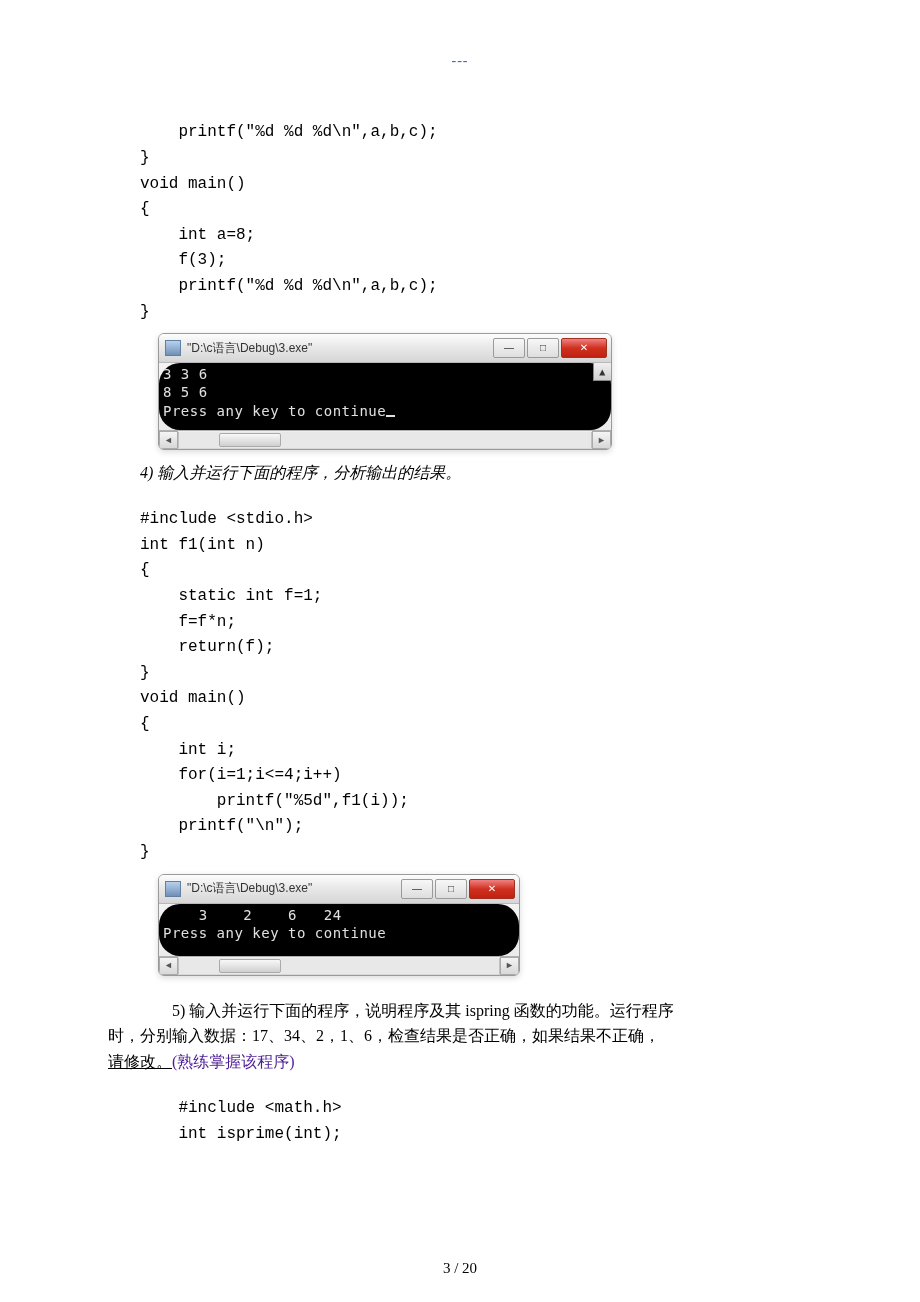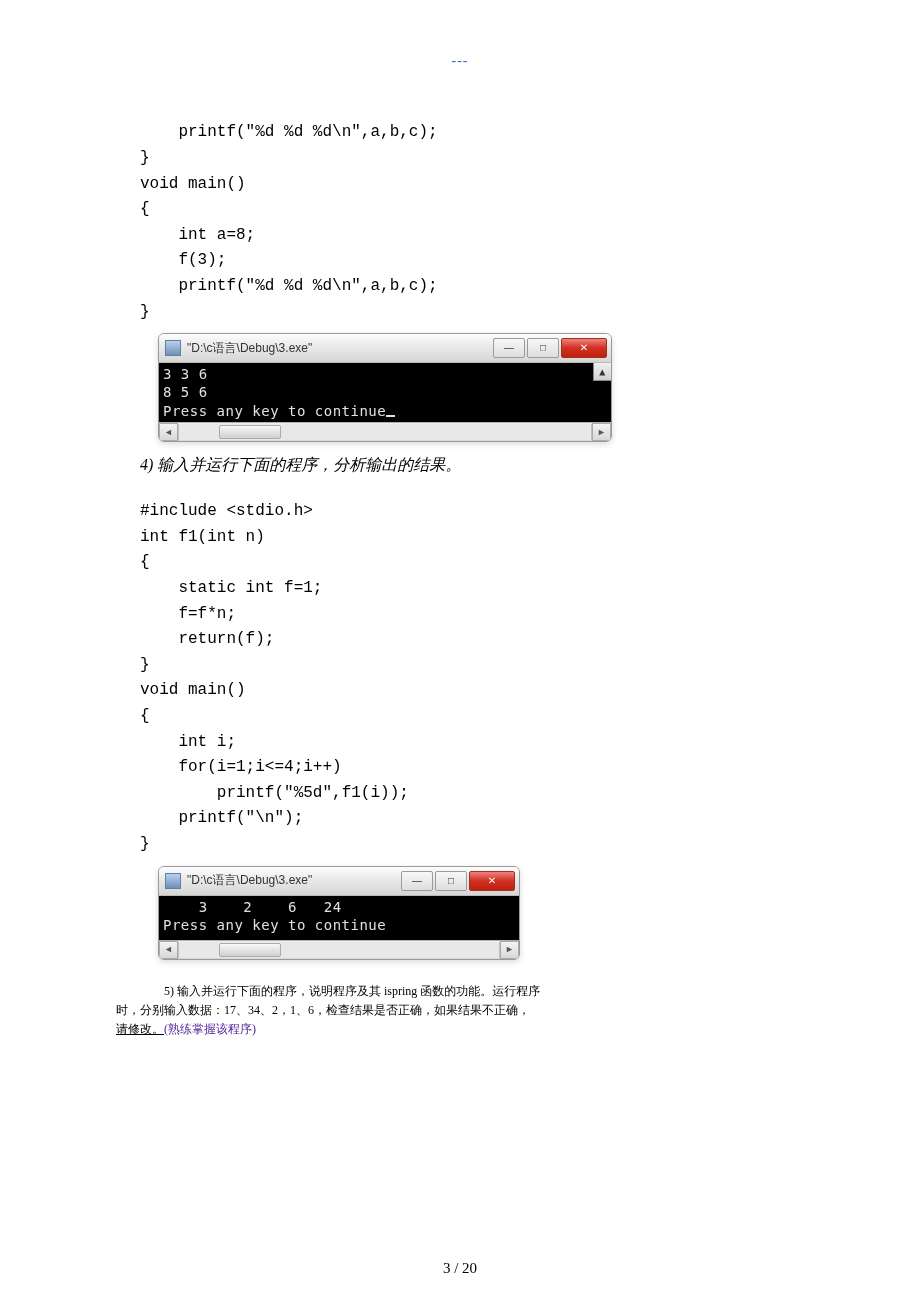--- a/index.html
+++ b/index.html
@@ -32,21 +32,21 @@
     font-size: 16px;
     line-height: 1.6;
     margin-bottom: 8px;
   }
   .section-label {
     margin: 9px 0 22px 0;
     font-size: 16px;
     font-style: italic;
   }
   .para {
-    font-size: 12px;
+    font-size: 16px;
     margin: 22px 0 10px 0;
     text-indent: 0;
   }
   .para.indent-first { text-indent: 2em; }
   .red { color: #4c1d95; }
   .console-window {
     border: 1px solid #9a9a9a;
     border-radius: 6px;
     background: linear-gradient(#f7f7f7, #e8e8e8);
     box-shadow: 0 2px 6px rgba(0,0,0,0.15);
@@ -99,26 +99,27 @@
     background: linear-gradient(#f08080 0%, #d03020 50%, #c02010 100%);
     color: #fff;
     border-color: #a03020;
     width: 44px;
   }
   .console-body {
     background: #000;
     color: #e0e0e0;
     font-family: "Consolas", "Lucida Console", monospace;
     font-size: 14px;
-    padding: 2px 4px 2px 4px;
+    padding: 2px 4px 10px 4px;
     white-space: pre;
     min-height: 40px;
     line-height: 1.3;
     position: relative;
     letter-spacing: 0.5px;
+    border-radius: 21px;
   }
   .console-body .cursor {
     display: inline-block;
     width: 9px; height: 2px;
     background: #e0e0e0;
     vertical-align: -1px;
   }
   .console-body .arrow-up {
     position: absolute;
     right: 0; top: 0;
@@ -246,16 +247,18 @@
       <div class="sbtn right">►</div>
     </div>
   </div>
 
   <div class="para indent-first">
     <span>5) 输入并运行下面的程序，说明程序及其 ispring 函数的功能。运行程序</span><br>
     <span style="margin-left:-2em;">时，分别输入数据：17、34、2，1、6，检查结果是否正确，如果结果不正确，</span><br>
     <span style="margin-left:-2em;text-decoration:underline;">请修改。</span><span class="red">(熟练掌握该程序)</span>
   </div>
 
+  <div class="code" style="margin-top:22px;">    #include &lt;math.h&gt;
+    int isprime(int);</div>
 
   <div class="footer">3 / 20</div>
 
 </div>
 
 </body></html>

